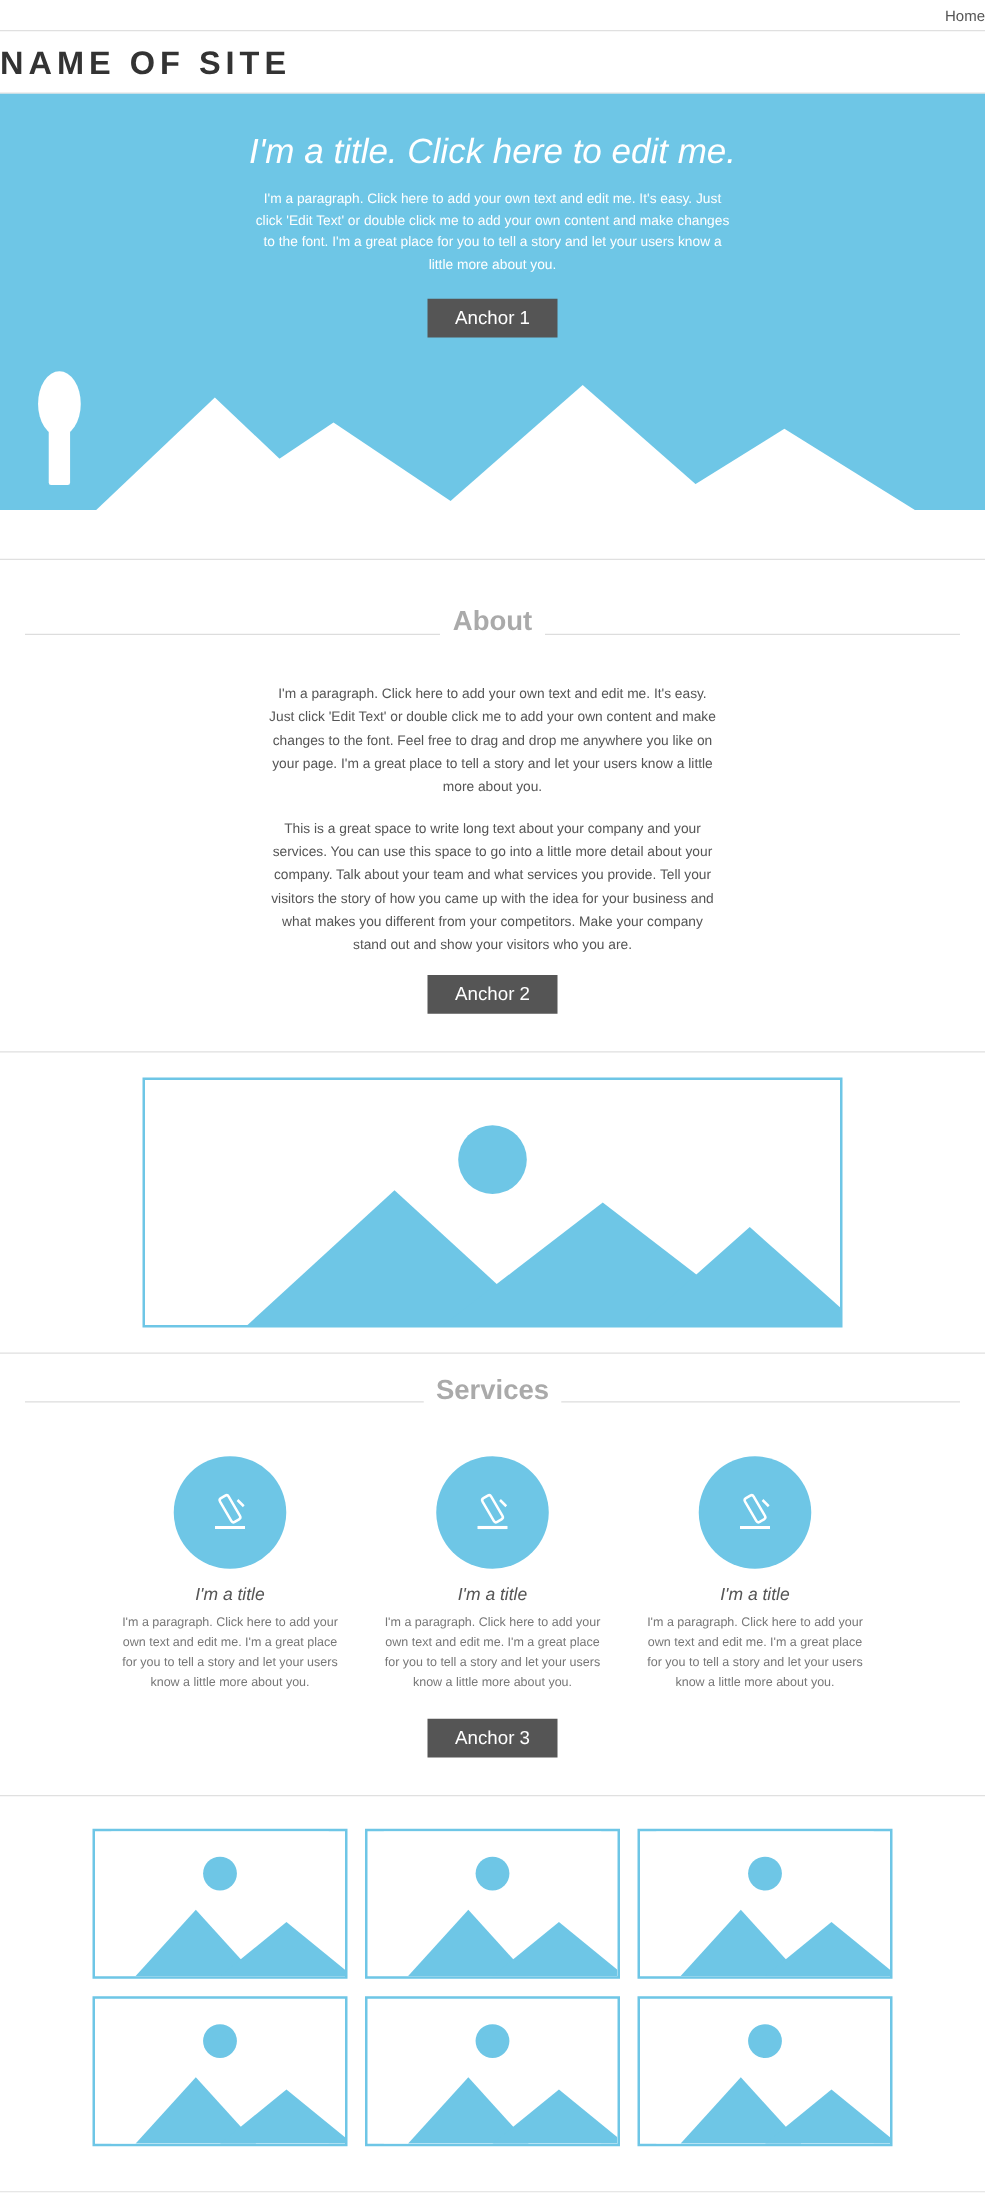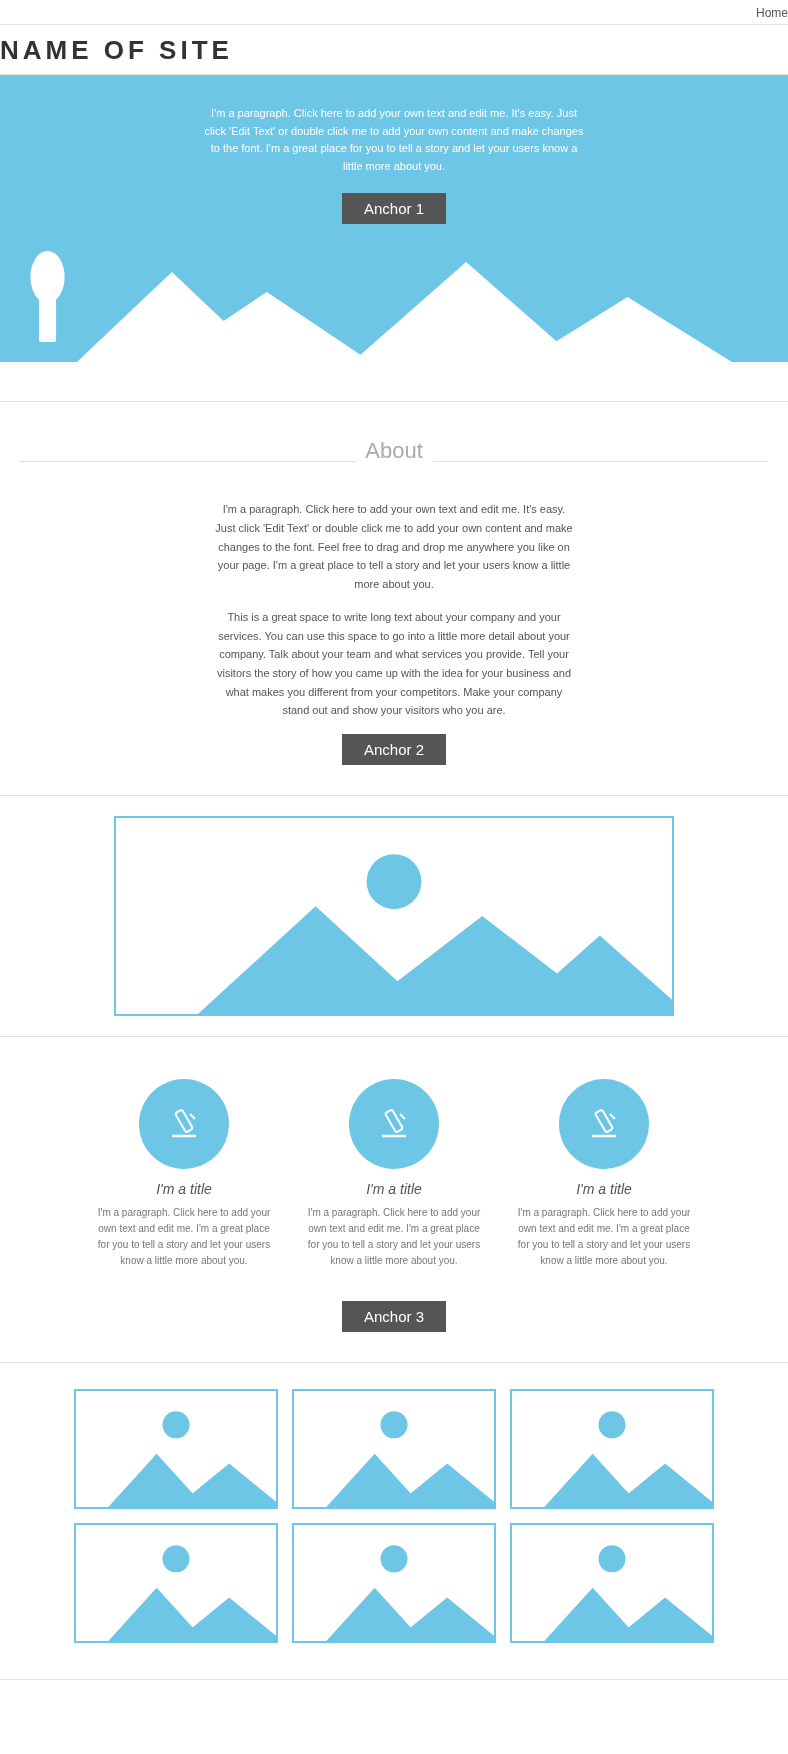--- a/index.html
+++ b/index.html
@@ -24,49 +24,50 @@
     .about { padding: 30px 20px; text-align: center; border-bottom: 1px solid #e0e0e0; }
     .section-title { font-size: 24px; color: #aaa; font-weight: normal; margin-bottom: 20px; }
     .about-text { font-size: 11px; color: #555; max-width: 360px; margin: 0 auto 14px; line-height: 1.7; }
 
     
     .img-placeholder { border: 2px solid #6ec6e6; margin: 20px auto; width: 560px; height: 200px; display: flex; align-items: center; justify-content: center; overflow: hidden; position: relative; }
     .img-placeholder svg { width: 100%; height: 100%; }
 
     
     .services { padding: 10px 20px 30px; text-align: center; border-bottom: 1px solid #e0e0e0; }
-    .services-row { display: flex; justify-content: center; gap: 30px; margin: 32px 0; text-align: center; }
+    .services-row { display: flex; justify-content: center; gap: 30px; margin: 20px 0; text-align: center; }
     .service-item { width: 180px; }
     .service-icon { width: 90px; height: 90px; background: #6ec6e6; border-radius: 50%; margin: 0 auto 12px; display: flex; align-items: center; justify-content: center; }
     .service-icon svg { width: 44px; height: 44px; }
     .service-title { font-size: 14px; color: #555; margin-bottom: 8px; font-style: italic; }
     .service-para { font-size: 10px; color: #777; line-height: 1.6; }
 
     
     .work { padding: 10px 20px 20px; text-align: center; border-bottom: 1px solid #e0e0e0; }
     .work-grid { display: grid; grid-template-columns: repeat(3, 1fr); gap: 14px; margin: 16px auto; max-width: 640px; }
     .work-thumb { border: 2px solid #6ec6e6; height: 120px; overflow: hidden; }
     .work-thumb svg { width: 100%; height: 100%; }
 
     .divider-line { display: flex; align-items: center; gap: 10px; margin: 6px 0 16px; }
     .divider-line::before, .divider-line::after { content: ''; flex: 1; height: 1px; background: #ddd; }
-    .divider-line span { font-size: 22px; color: #aaa; font-weight: normal; }
+    .divider-line span { font-size: 22px; color: #aaa; font-weight: bold; }
 
     .section-wrap { border-bottom: 1px solid #e0e0e0; }
   </style>
 </head>
 <body>
 
 <div class="nav">
   <span>Home</span>
 </div>
 
 <div class="site-title">NAME OF SITE</div>
 
 <div class="hero">
+  <div class="hero-title">I'm a title. Click here to edit me.</div>
   <div class="hero-para">I'm a paragraph. Click here to add your own text and edit me. It's easy. Just click 'Edit Text' or double click me to add your own content and make changes to the font. I'm a great place for you to tell a story and let your users know a little more about you.</div>
   <button class="btn-dark">Anchor 1</button>
   <div class="hero-mountains">
     <svg viewBox="0 0 788 120" preserveAspectRatio="none" xmlns="http://www.w3.org/2000/svg">
 
       <rect x="20" y="40" width="18" height="60" fill="white" rx="2"></rect>
       <ellipse cx="29" cy="35" rx="18" ry="26" fill="white"></ellipse>
 
       <polygon points="60,120 160,30 260,120" fill="white"></polygon>
       <polygon points="150,120 260,50 370,120" fill="white"></polygon>
@@ -95,20 +96,23 @@
       <circle cx="280" cy="65" r="28" fill="#6ec6e6"></circle>
 
       <polygon points="80,200 200,90 320,200" fill="#6ec6e6"></polygon>
       <polygon points="240,200 370,100 500,200" fill="#6ec6e6"></polygon>
       <polygon points="400,200 490,120 580,200" fill="#6ec6e6"></polygon>
     </svg>
   </div>
 </div>
 
 <div class="services section-wrap">
+  <div class="divider-line">
+    <span class="section-title">Services</span>
+  </div>
   <div class="services-row">
     <div class="service-item">
       <div class="service-icon">
         <svg viewBox="0 0 44 44" xmlns="http://www.w3.org/2000/svg">
           <line x1="10" y1="34" x2="34" y2="34" stroke="white" stroke-width="2.5"></line>
           <rect x="18" y="8" width="8" height="22" rx="2" fill="none" stroke="white" stroke-width="2" transform="rotate(-30 22 19)"></rect>
           <line x1="28" y1="12" x2="33" y2="17" stroke="white" stroke-width="2"></line>
         </svg>
       </div>
       <div class="service-title">I'm a title</div>

